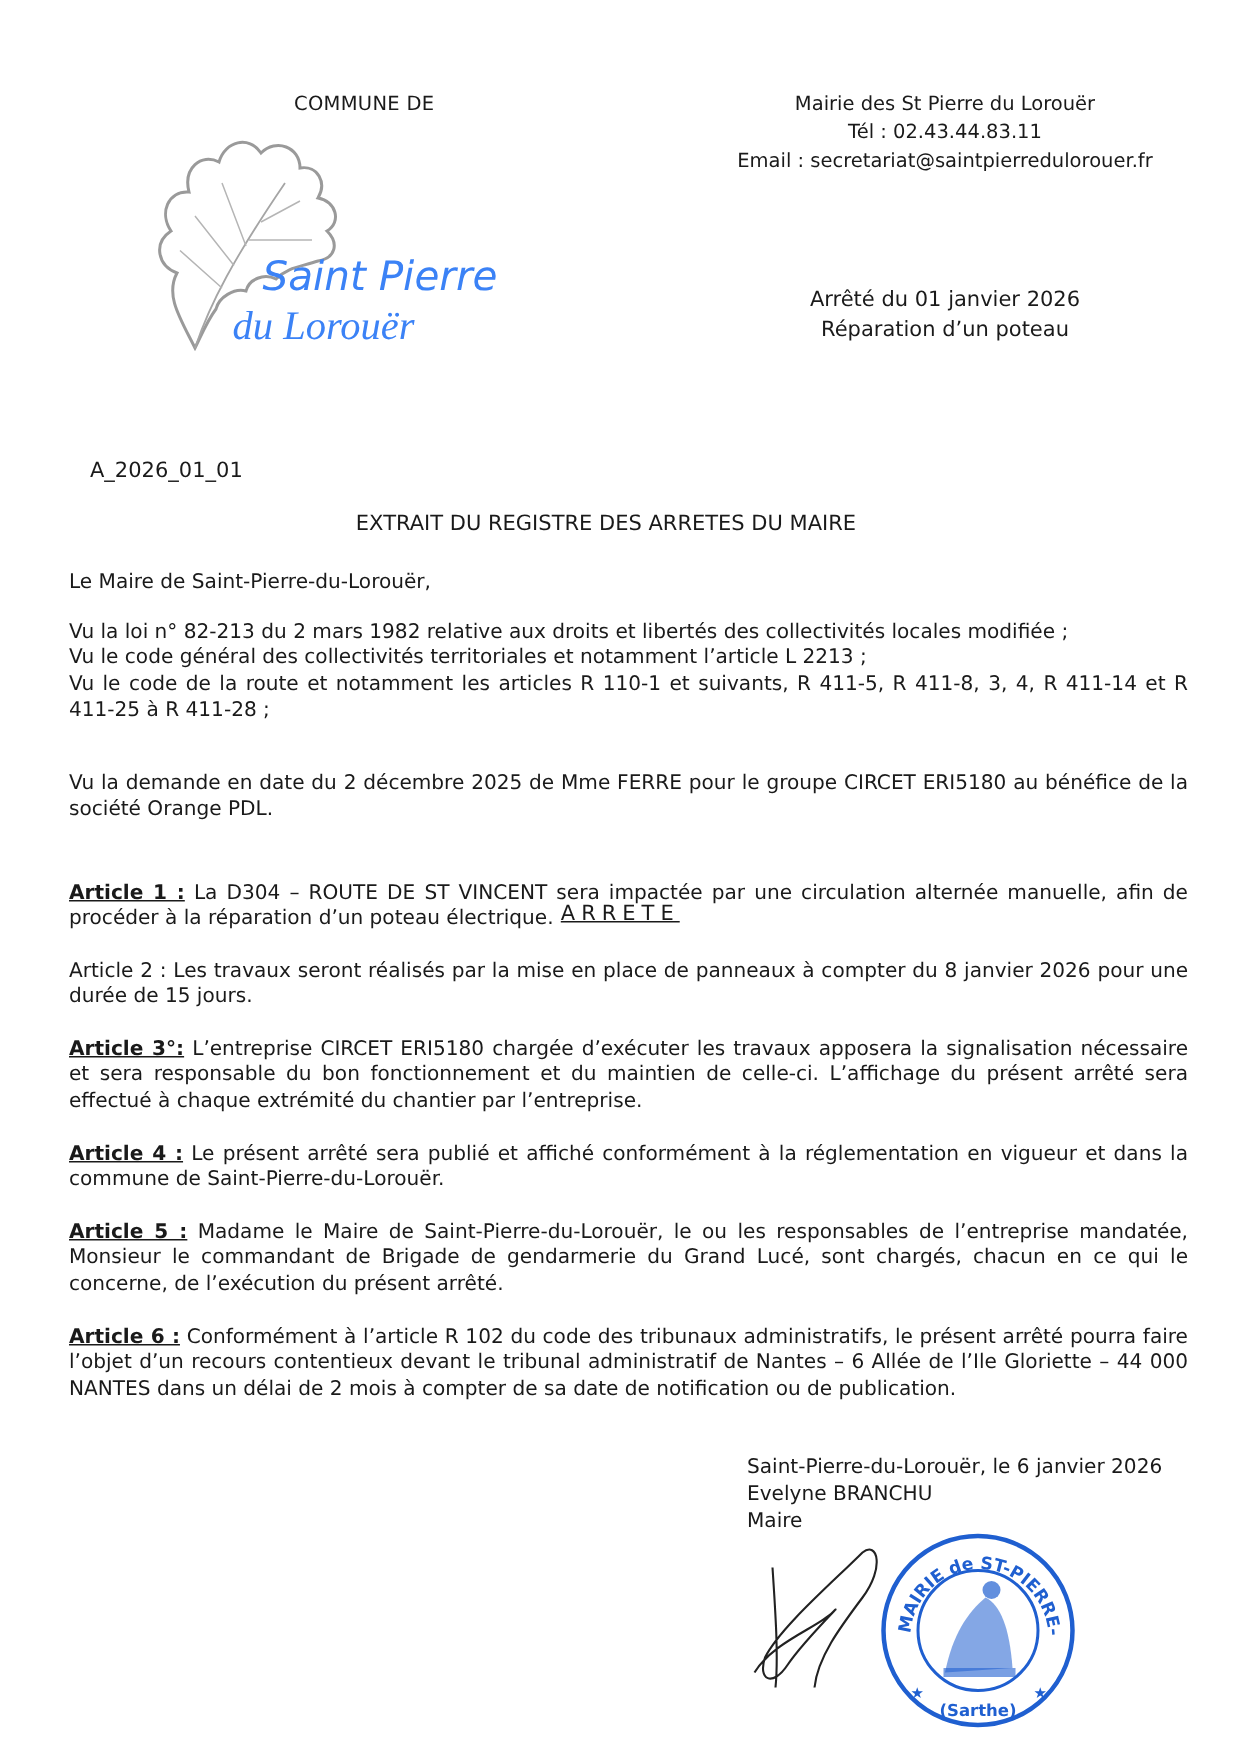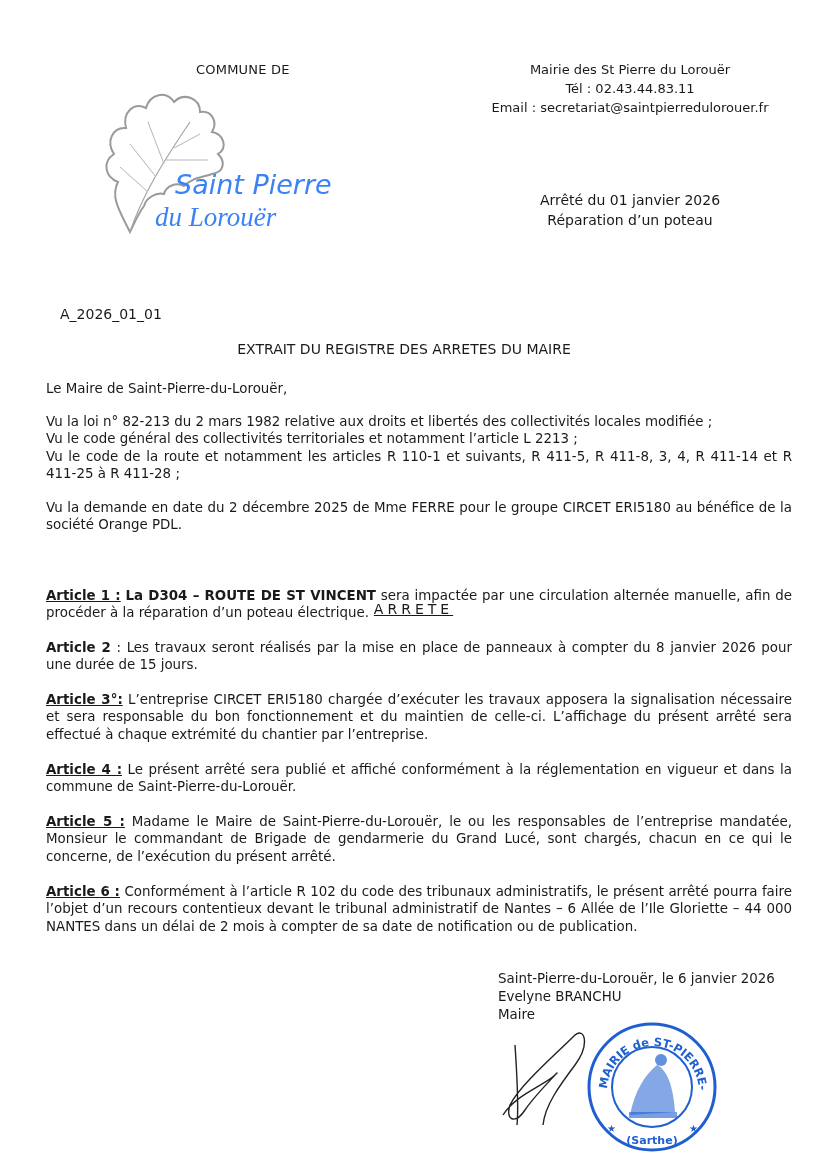--- a/index.html
+++ b/index.html
@@ -13,30 +13,30 @@
   .logo-name { left: 155px; top: 168px; font-size: 27px; line-height: 33px; font-style: italic; font-family: "DejaVu Sans", sans-serif; color: #3b82f6; }
   .logo-name .l1 { display:block; padding-left: 20px; }
   .logo-name .l2 { display:block;font-family:Liberation Serif, serif; }
   .contact { left: 455px; top: 60px; width: 350px; text-align: center; font-size: 13px; line-height: 19px; }
   .arrete-date { left: 470px; top: 190px; width: 320px; text-align: center; font-size: 14px; line-height: 20px; }
   .ref { left: 46px; top: 306px; font-size: 14px; margin-left: 14px; }
   .register-title { left: 0; width: 808px; top: 341px; text-align: center; font-size: 14px; }
   .body-text { left: 46px; width: 746px; font-size: 13.4px; line-height: 17.4px; text-align: justify; }
   .p-maire { top: 380px; }
   .p-vu { top: 413px; }
-  .p-demande { top: 499px; }
+  .p-demande { top: 514px; }
   .arrete-heading { left: 0; width: 827px; top: 553px; text-align: center; font-size: 14px; letter-spacing: 4px; text-decoration: underline; margin-top: 48px; }
   .art1 { top: 587px; }
   .art2 { top: 639px; }
   .art3 { top: 691px; }
   .art4 { top: 761px; }
   .art5 { top: 813px; }
   .art6 { top: 883px; }
   .art-label { text-decoration: underline; font-weight: bold; }
-  .bold { font-weight: bold; }
+  .bold { font-weight: normal; }
   .sign-block { left: 498px; top: 970px; font-size: 13.4px; line-height: 18px; }
   .signature { left: 495px; top: 1025px; width: 110px; height: 110px; }
   .stamp { left: 585px; top: 1020px; width: 135px; height: 135px; }
 </style>
 </head>
 <body>
 
 <div class="abs commune-de">COMMUNE DE</div>
 
 <svg class="abs logo-leaf" viewBox="0 0 160 160">

